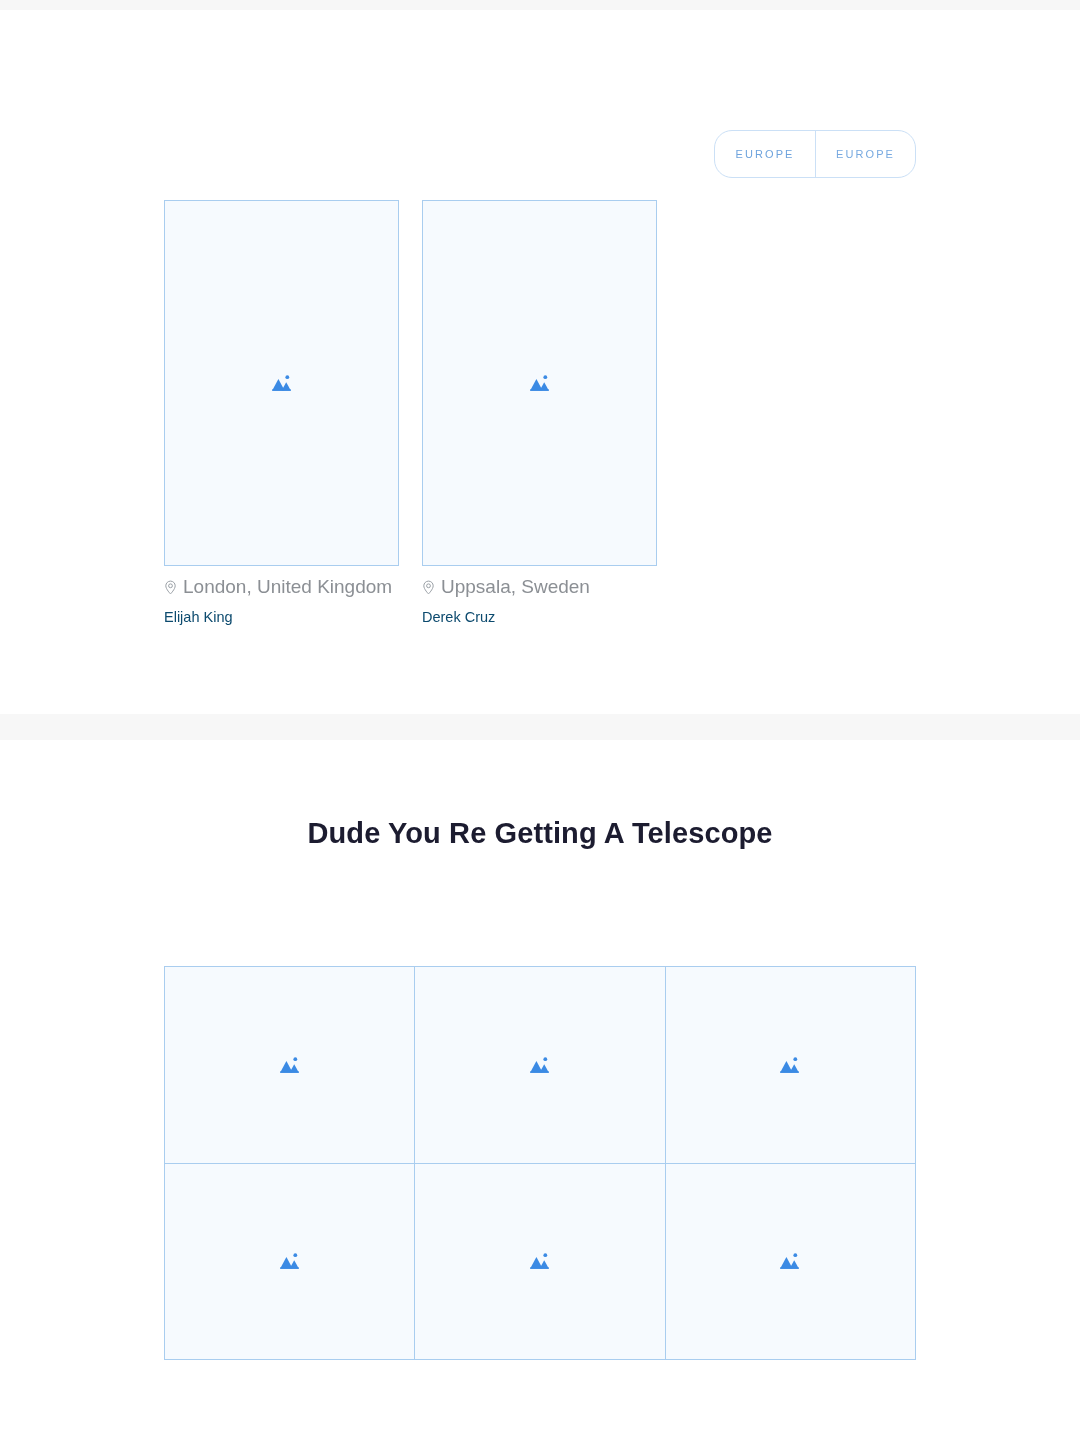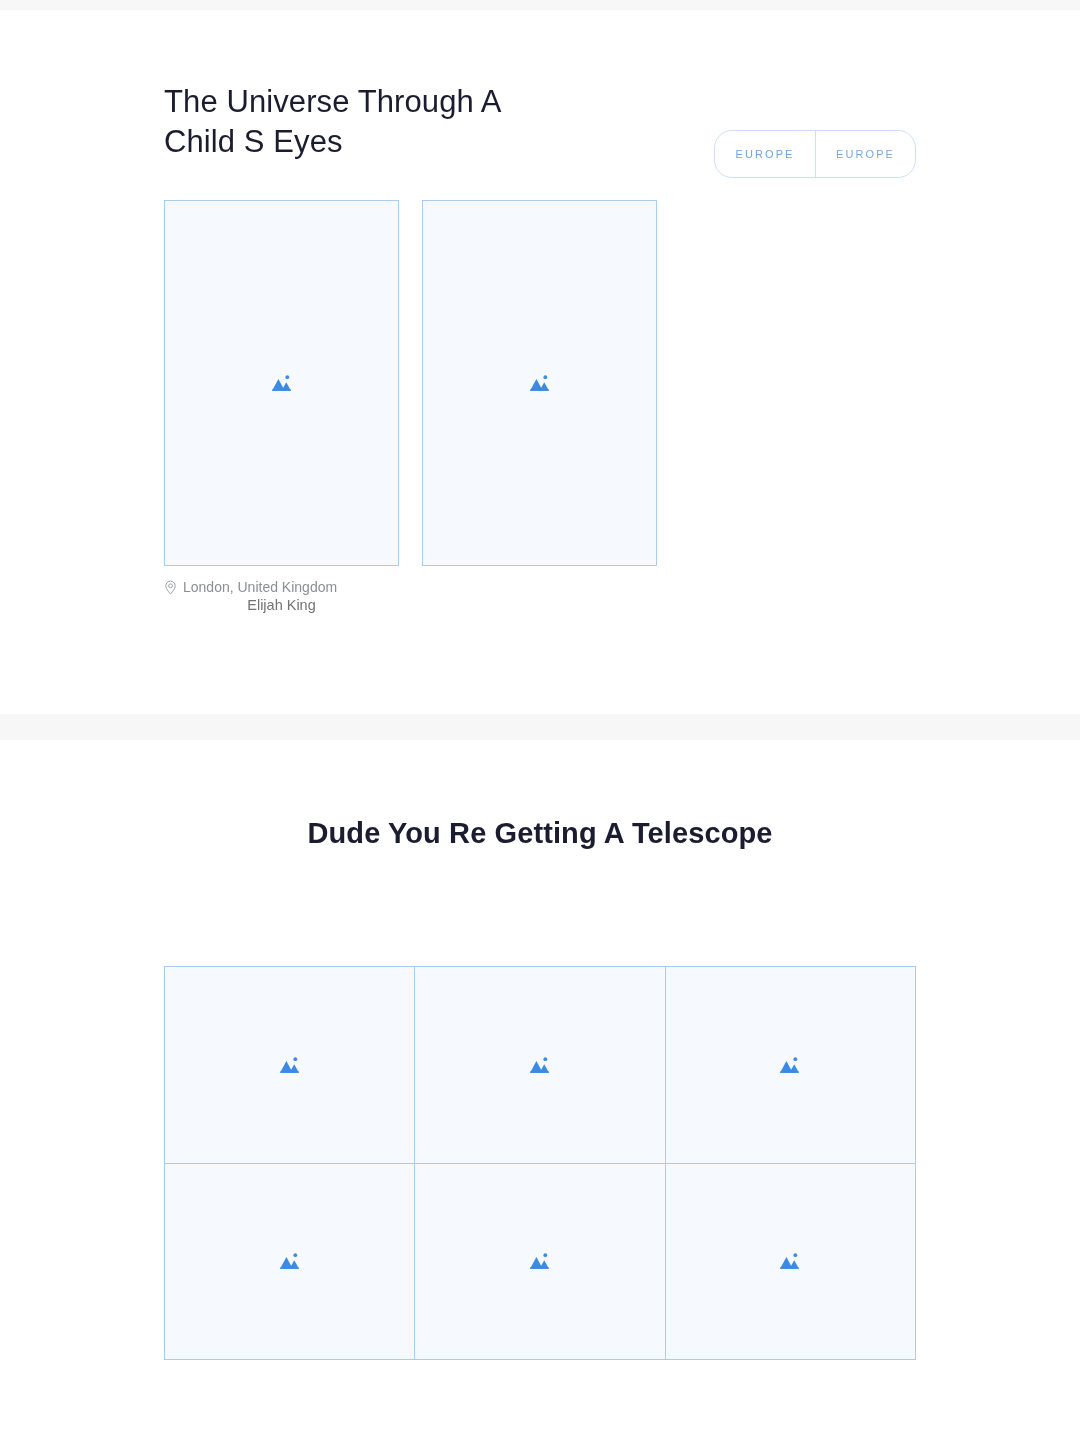--- a/index.html
+++ b/index.html
@@ -115,32 +115,31 @@
     align-items: center;
     justify-content: center;
   }
   .photo-meta {
     padding-top: 12px;
   }
   .meta-location {
     display: flex;
     align-items: center;
     gap: 6px;
-    font-size: 14px;
+    font-size: 19px;
     line-height: 18px;
     color: #8b8f94;
     text-align: right;
   }
   .pin-icon { flex: 0 0 auto; display: block; }
   .meta-name {
-    margin-top: 0;
+    margin-top: 12px;
     font-size: 14.5px;
     line-height: 19px;
-    color: #737373;
-    text-align: center;
+    color: #0c4a6e;
   }
 
   
   .divider-band {
     position: absolute;
     top: 714px; left: 0;
     width: 1080px;
     height: 26px;
     background: #f7f7f7;
   }
@@ -204,22 +203,20 @@
 <body>
 
 <div class="page">
 
   <div class="top-strip"></div>
 
   <section class="section-gallery">
 
     <div class="gallery-head">
 
-      <h1 class="gallery-title">The Universe Through A
-Child S Eyes</h1>
 
       <div class="region-toggle">
         <button class="region-btn is-active">EUROPE</button>
         <button class="region-btn">EUROPE</button>
       </div>
     </div>
 
     <div class="card-row">
 
       <article class="photo-card">
@@ -246,20 +243,30 @@
 
       <article class="photo-card">
         <div class="photo-thumb">
           <svg class="img-ph" width="22" height="20" viewBox="0 0 22 20">
             <circle cx="16.3" cy="4.2" r="1.9" fill="#3b8ae4"></circle>
             <path d="M1.2 17.4 L7.4 6.1 L13.6 17.4 Z" fill="#3b8ae4"></path>
             <path d="M10.6 17.4 L15.2 9.3 L19.8 17.4 Z" fill="#3b8ae4"></path>
             <rect x="1.2" y="16.3" width="18.6" height="1.6" fill="#3b8ae4"></rect>
           </svg>
         </div>
+        <div class="photo-meta">
+          <div class="meta-location">
+            <svg class="pin-icon" width="13" height="15" viewBox="0 0 13 15">
+              <path d="M6.5 1.1c-2.6 0-4.7 2.1-4.7 4.7 0 3.4 4.7 8.1 4.7 8.1s4.7-4.7 4.7-8.1c0-2.6-2.1-4.7-4.7-4.7z" fill="none" stroke="#9aa0a6" stroke-width="1"></path>
+              <circle cx="6.5" cy="5.8" r="1.9" fill="none" stroke="#9aa0a6" stroke-width="1"></circle>
+            </svg>
+            <span>Uppsala, Sweden</span>
+          </div>
+          <div class="meta-name">Derek Cruz</div>
+        </div>
       </article>
 
     </div>
   </section>
 
   <div class="divider-band"></div>
 
   <section class="section-telescope">
 
     <h2 class="tele-title">Dude You Re Getting A Telescope</h2>

